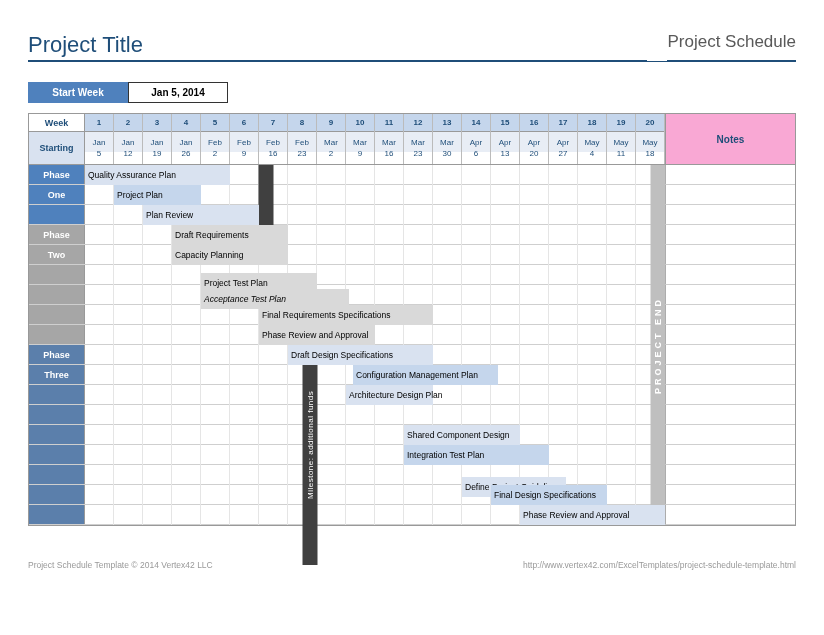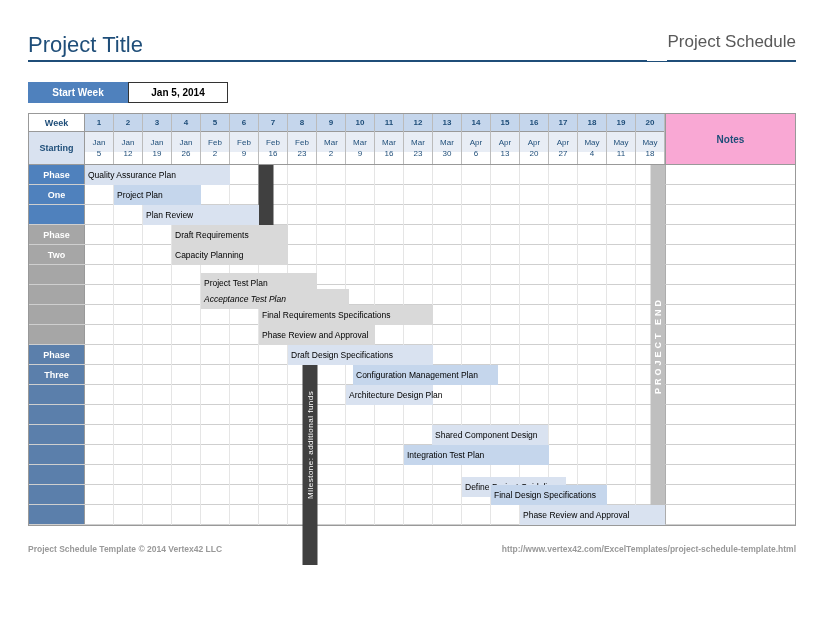--- a/index.html
+++ b/index.html
@@ -214,24 +214,23 @@
     align-items:center;
     justify-content:center;
     letter-spacing:3px;
     top:0;
     left: calc(29px * 19 + 14.5px);
   }
 
   .footer {
     display:flex;
     justify-content:space-between;
-    margin-top: 18px;
+    margin-top: 34px;
     font-size: 8.5px;
     color: #999;
-    font-weight: bold;
   }
 </style>
 </head>
 <body>
 
 <div class="header-underline">
   <div class="title-main">Project Title</div>
   <div class="title-right">Project Schedule</div>
 </div>
 <div style="height:20px"></div>
@@ -824,21 +823,21 @@
         <div class="bar blue" style="top: 40px; left: 58px; width: 116px;">Plan Review</div>
         <div class="bar gray" style="top: 80px; left: 87px; width: 116px;">Capacity Planning</div>
         <div class="bar gray" style="top: 60px; left: 87px; width: 116px;">Draft Requirements</div>
         <div class="bar gray" style="top: 108px; left: 116px; width: 116px;">Project Test Plan</div>
         <div class="bar gray" style="top: 124px; left: 116px; width: 148px; font-style: italic;">Acceptance Test Plan</div>
         <div class="bar gray" style="top: 140px; left: 174px; width: 174px;">Final Requirements Specifications</div>
         <div class="bar gray" style="top: 160px; left: 174px; width: 116px;">Phase Review and Approval</div>
         <div class="bar blue" style="top: 180px; left: 203px; width: 145px;">Draft Design Specifications</div>
         <div class="bar ltblue" style="top: 200px; left: 232px; width: 145px; margin-left: 36px;">Configuration Management Plan</div>
         <div class="bar blue" style="top: 220px; left: 261px; width: 87px;">Architecture Design Plan</div>
-        <div class="bar blue" style="top: 260px; left: 319px; width: 116px; margin-left: 28px;">Shared Component Design</div>
+        <div class="bar blue" style="top: 260px; left: 319px; width: 116px;">Shared Component Design</div>
         <div class="bar ltblue" style="top: 280px; left: 319px; width: 145px;">Integration Test Plan</div>
         <div class="bar blue" style="top: 312px; left: 377px; width: 104px;">Define Project Guidelines</div>
         <div class="bar ltblue" style="top: 320px; left: 406px; width: 116px;">Final Design Specifications</div>
         <div class="bar blue" style="top: 340px; left: 435px; width: 145px;">Phase Review and Approval</div>
       </div>
   </div>
 </div>
 
 <div class="footer">
   <span>Project Schedule Template © 2014 Vertex42 LLC</span>

